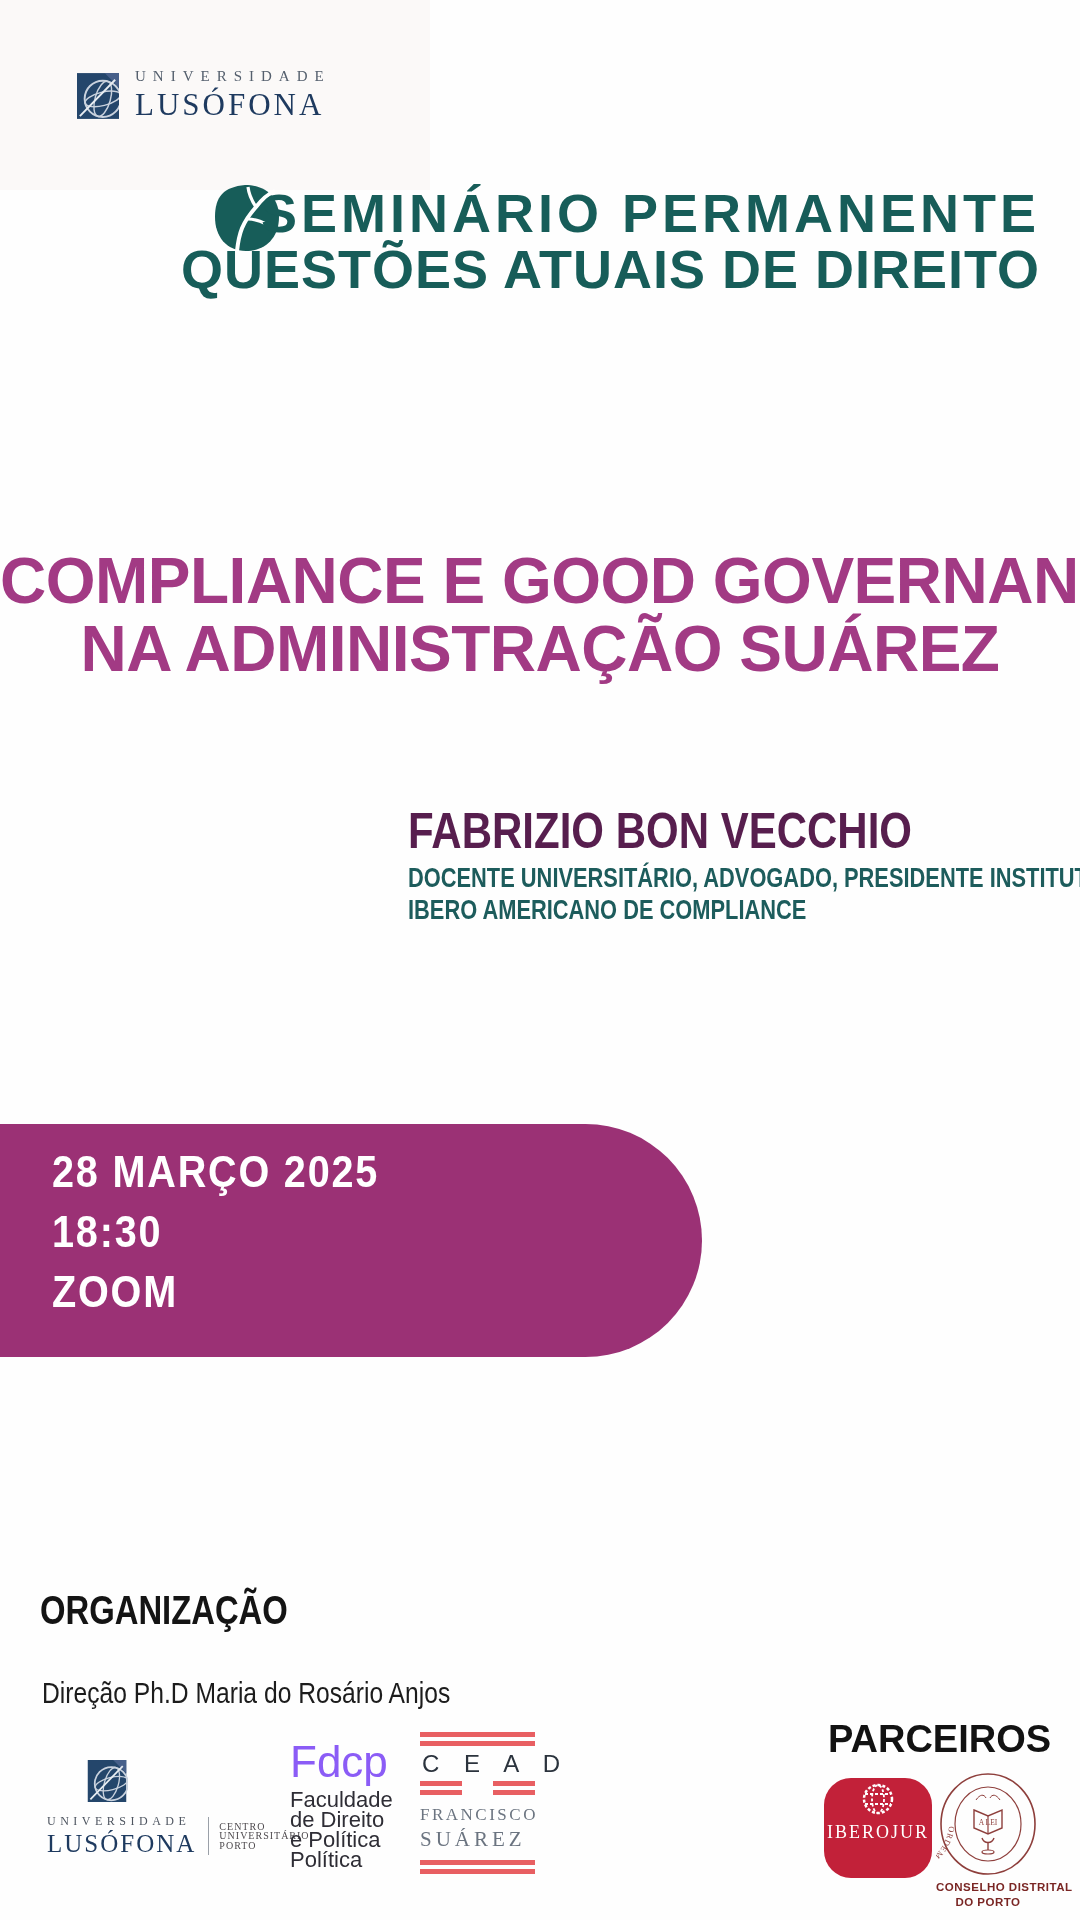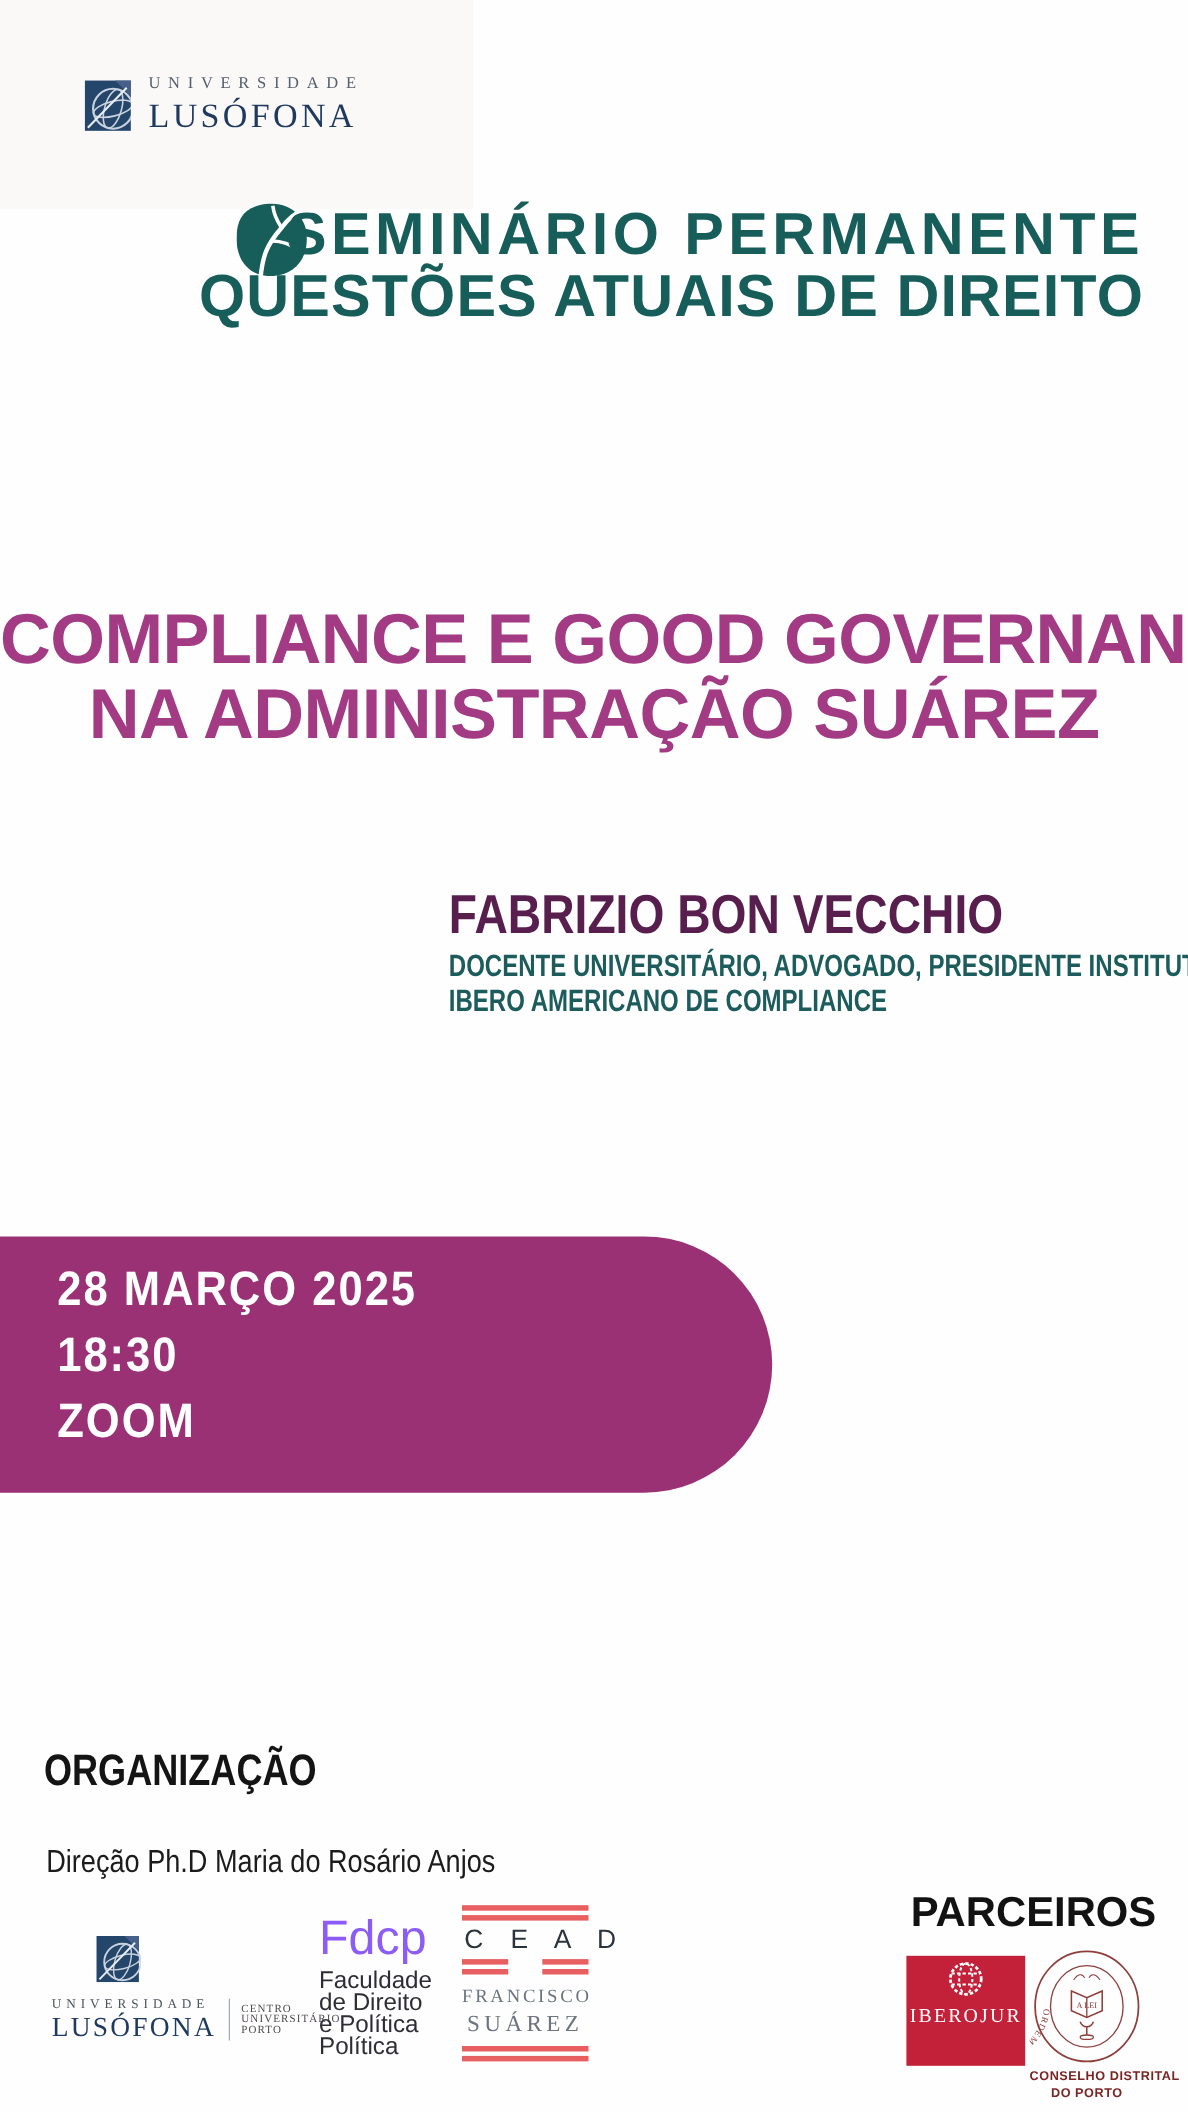--- a/index.html
+++ b/index.html
@@ -57,32 +57,32 @@
   .flus-n1{font-family:"Liberation Serif",serif;font-size:12px;letter-spacing:4.5px;color:#4e5560;}
   .flus-n2{font-family:"Liberation Serif",serif;font-size:25px;letter-spacing:2px;color:#1e3a5f;margin-top:1px;}
   .flus-div{width:1px;height:38px;background:#9aa0a8;margin:0 10px 0 12px;}
   .flus-unit{font-family:"Liberation Serif",serif;font-size:10px;letter-spacing:1px;color:#4e4a4e;line-height:9.5px;}
 
   .fdcp{left:290px;top:1742px;}
   .fdcp-acr{font-size:44px;font-weight:normal;color:#8b5cf6;line-height:40px;letter-spacing:0;}
   .fdcp-l{font-size:22px;color:#2e2d35;line-height:20px;margin-top:0;}
   .fdcp-lines{margin-top:8px;}
 
-  .cead{left:420px;top:1732px;width:115px;text-align:center;}
+  .cead{left:420px;top:1732px;width:115px;}
   .cead .bar{height:5px;background:#e85f62;margin-bottom:4px;}
   .cead .pair{margin-bottom:5px;}
   .cead .split{display:flex;justify-content:space-between;}
   .cead .split > div{width:42px;}
   .cead-acr{font-size:24px;color:#2b333d;letter-spacing:9px;line-height:26px;margin:2px 0 4px 2px;}
   .cead-l1{font-family:"Liberation Serif",serif;font-size:17px;letter-spacing:2.5px;color:#6b7480;margin-top:6px;}
   .cead-l2{font-family:"Liberation Serif",serif;font-size:21px;letter-spacing:4px;color:#6b7480;margin:2px 0 8px 0;}
 
   .parc-h{left:828px;top:1718px;font-size:38px;font-weight:bold;color:#121212;}
   .iberojur{left:824px;top:1778px;width:108px;height:100px;background:#c22139;
-    display:flex;flex-direction:column;align-items:center;justify-content:flex-start;}
+    display:flex;flex-direction:column;align-items:center;justify-content:flex-start;border-radius:27px;}
   .iberojur-label{font-family:"Liberation Serif",serif;font-size:18px;letter-spacing:2px;color:#ffffff;margin-top:2px;}
   .seal{left:936px;top:1772px;width:104px;text-align:center;}
   .seal-cap{font-size:11.5px;font-weight:bold;color:#7a2624;line-height:15px;letter-spacing:0.5px;}
 </style>
 </head>
 <body>
 
 <div class="poster">
 
   <div class="abs tl-block"></div>

